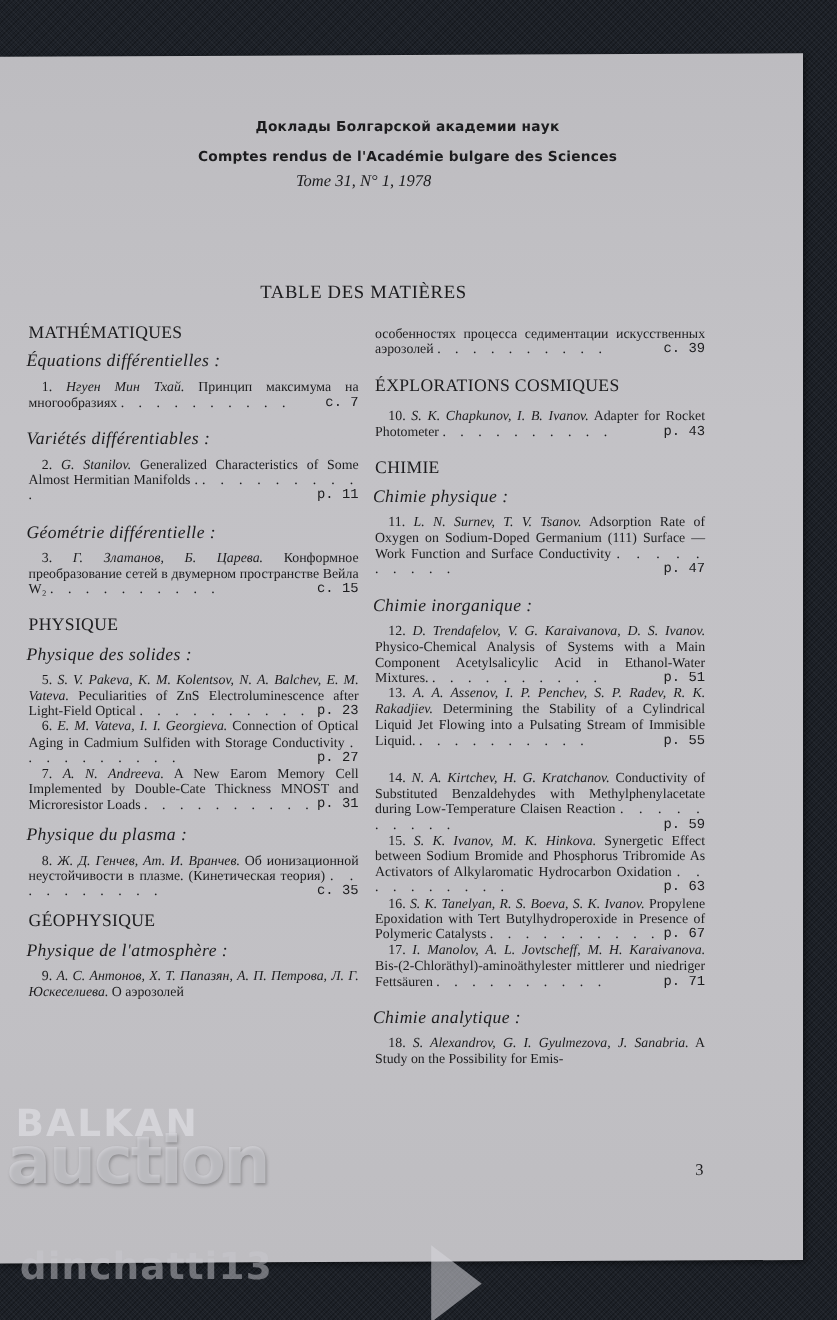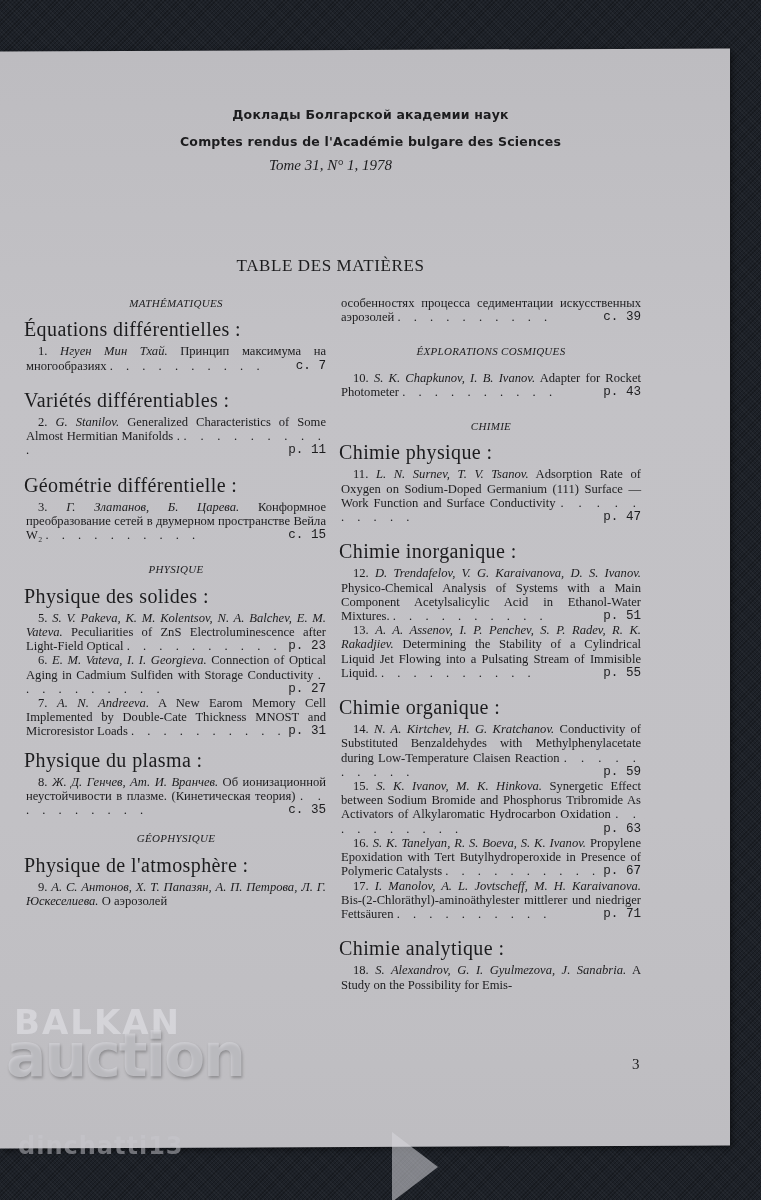--- a/index.html
+++ b/index.html
@@ -21,38 +21,38 @@
     .header { position: absolute; left: 0; width: 761px; text-align: center; }
     .h-ru { top: 107px; font-family: "DejaVu Sans", sans-serif; font-weight: bold; font-size: 12.5px; letter-spacing: 0.2px; left: -10px; }
     .h-fr { top: 134px; font-family: "DejaVu Sans", sans-serif; font-weight: bold; font-size: 12.5px; letter-spacing: 0.2px; left: -10px; }
     .h-tome { top: 157px; font-style: italic; font-size: 15px; left: -50px; }
     .toc-title { top: 256px; font-size: 17px; letter-spacing: 0.6px; left: -50px; }
 
     .col { position: absolute; top: 296px; width: 300px; font-size: 12.6px; line-height: 14.2px; }
     .col-left { left: 26px; }
     .col-right { left: 341px; }
 
-    .section { text-align: center; font-style: italic; font-size: 11px; letter-spacing: 0.3px; margin: 0 0 12px 0; }
-    .subsection { font-size: 20px; letter-spacing: 0.4px; margin: 0 0 8px -2px; }
+    .section { text-align: left; font-size: 16px; letter-spacing: 0.3px; margin: 0 0 12px 0; }
+    .subsection { font-style: italic; font-size: 16px; letter-spacing: 0.4px; margin: 0 0 8px -2px; }
     .entry { text-align: justify; margin: 0 0 0 0; }
     .entry .num { padding-left: 12px; }
     .entry .auth { font-style: italic; }
     .entry .page { float: right; font-family: Liberation Mono, monospace; }
     .leader { letter-spacing: 5px; }
     .gap-m { height: 14px; }
     .gap-l { height: 20px; }
 
     .page-number { position: absolute; left: 632px; top: 1056px; font-size: 15px; }
 
     .watermark { position: absolute; left: 0; top: 1000px; width: 480px; height: 200px; pointer-events: none; }
     .wm-balkan { position: absolute; left: 14px; top: 2px; font-family: "DejaVu Sans", sans-serif; font-weight: bold; font-size: 34px; color: rgba(230,230,235,0.55); letter-spacing: 2px; }
     .wm-auction { position: absolute; left: 6px; top: 20px; font-family: "DejaVu Sans", sans-serif; font-weight: bold; font-size: 60px; color: rgba(215,215,220,0.6); letter-spacing: -2px; text-shadow: 1px 2px 3px rgba(0,0,0,0.25); }
     .wm-arrow { position: absolute; left: 392px; top: 132px; width: 0; height: 0;
       border-top: 35px solid transparent; border-bottom: 35px solid transparent; border-left: 46px solid rgba(215,215,220,0.55); }
-    .wm-user { position: absolute; left: 18px; top: 132px; font-family: "DejaVu Sans", sans-serif; font-weight: bold; font-size: 24px; color: rgba(200,200,205,0.5); letter-spacing: 1px; }
+    .wm-user { position: absolute; left: 18px; top: 132px; font-family: "DejaVu Sans", sans-serif; font-weight: bold; font-size: 34px; color: rgba(200,200,205,0.5); letter-spacing: 1px; }
   </style>
 </head>
 <body>
 
 <div class="paper"></div>
 
 <div class="header h-ru">Доклады Болгарской академии наук</div>
 <div class="header h-fr">Comptes rendus de l'Académie bulgare des Sciences</div>
 <div class="header h-tome">Tome 31, N° 1, 1978</div>
 <div class="header toc-title">TABLE DES MATIÈRES</div>
@@ -164,21 +164,20 @@
     <span class="page">p. 51</span>
   </div>
   <div class="entry">
     <span class="num">13.</span>
     <span class="auth">A. A. Assenov, I. P. Penchev, S. P. Radev, R. K. Rakadjiev.</span>
     <span>Determining the Stability of a Cylindrical Liquid Jet Flowing into a Pulsating Stream of Immisible Liquid.</span>
     <span class="leader">. . . . . . . . . .</span>
     <span class="page">p. 55</span>
   </div>
   <div class="gap-l"></div>
-  <div class="subsection">Chimie organique :</div>
   <div class="entry">
     <span class="num">14.</span>
     <span class="auth">N. A. Kirtchev, H. G. Kratchanov.</span>
     <span>Conductivity of Substituted Benzaldehydes with Methylphenylacetate during Low-Temperature Claisen Reaction</span>
     <span class="leader">. . . . . . . . . .</span>
     <span class="page">p. 59</span>
   </div>
   <div class="entry">
     <span class="num">15.</span>
     <span class="auth">S. K. Ivanov, M. K. Hinkova.</span>

